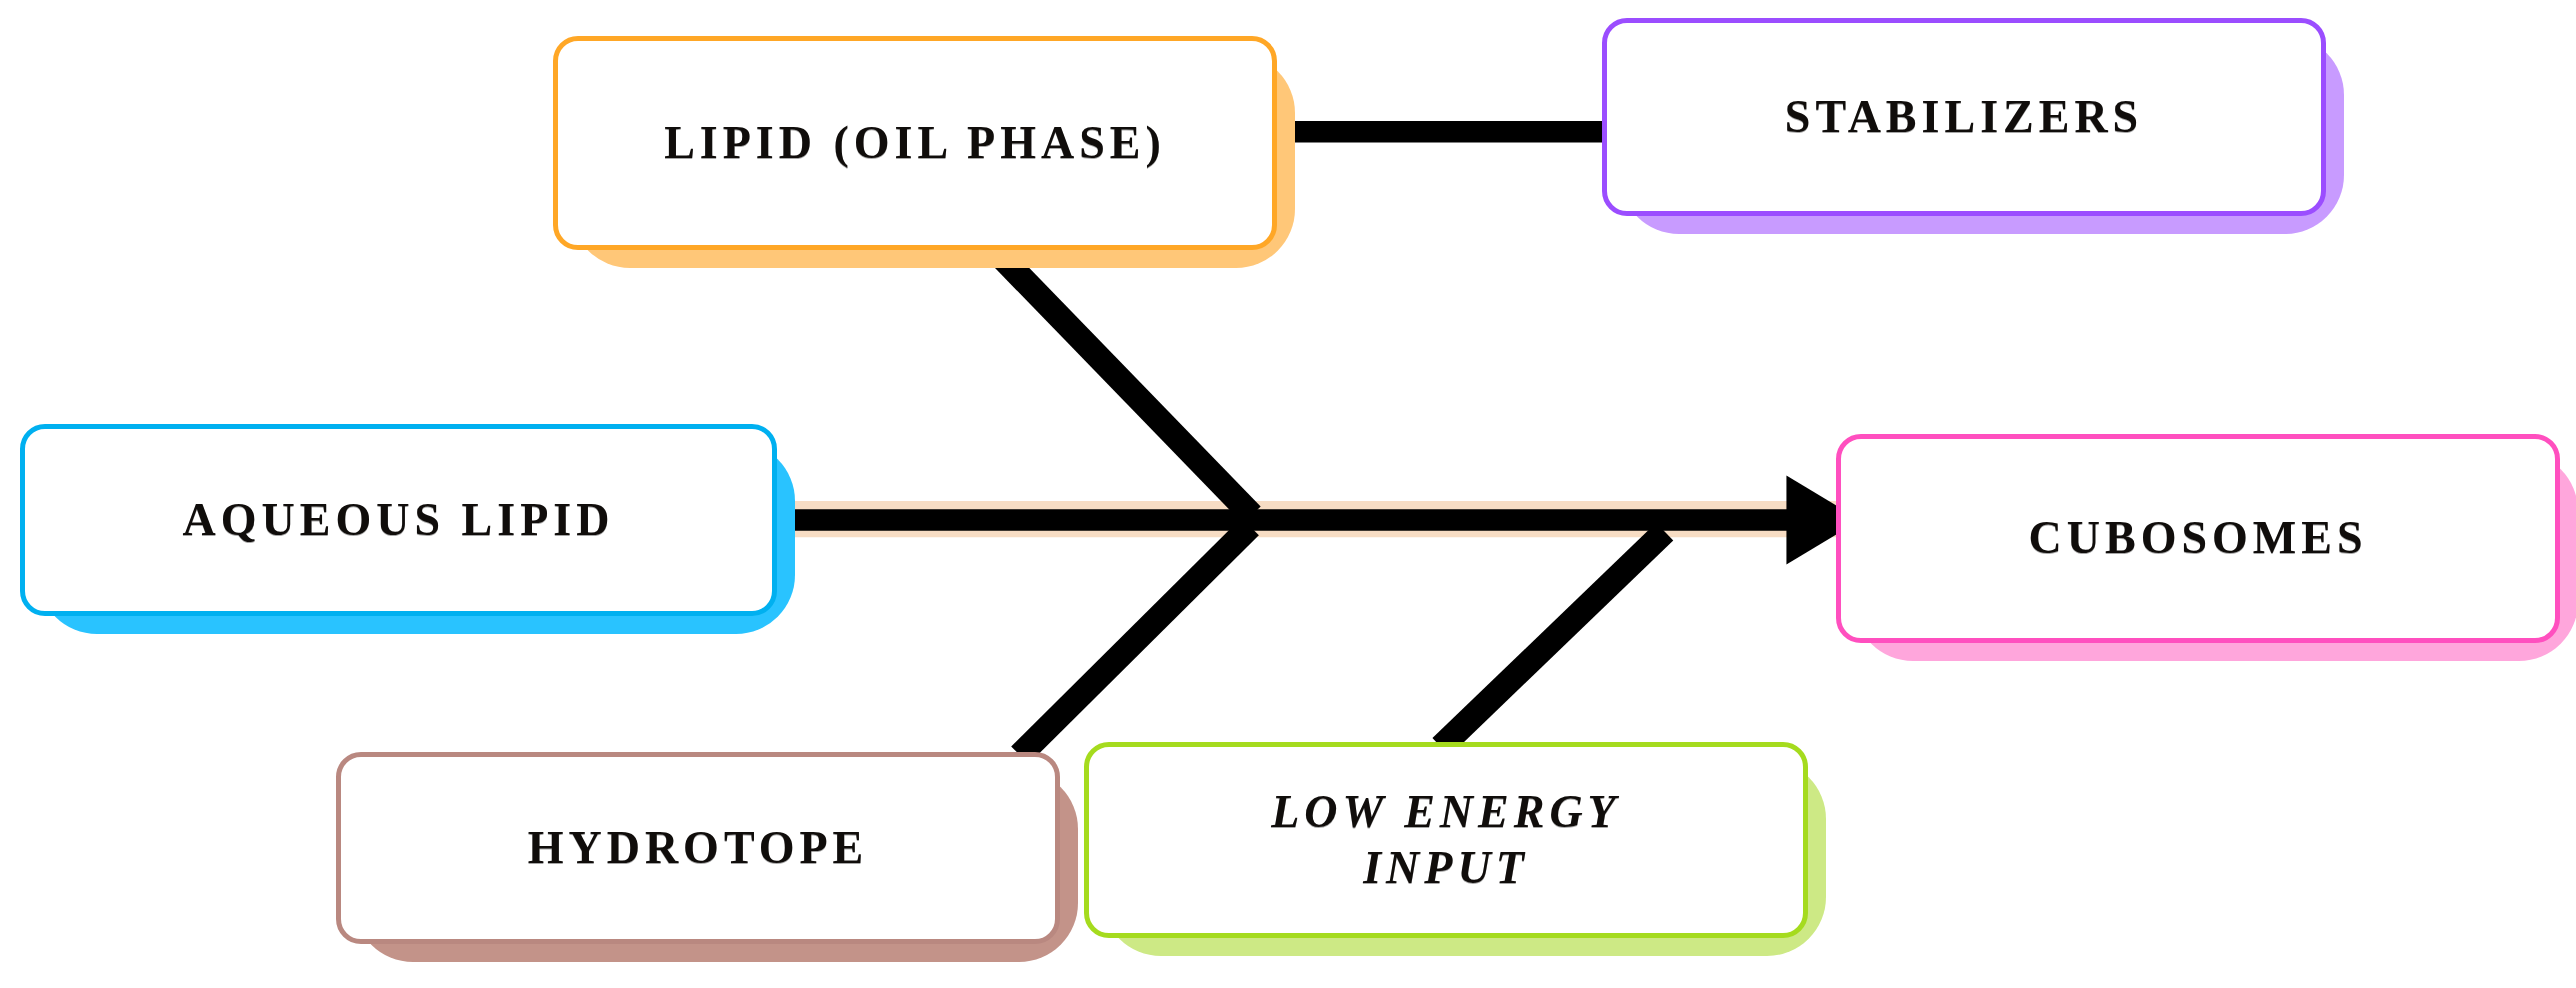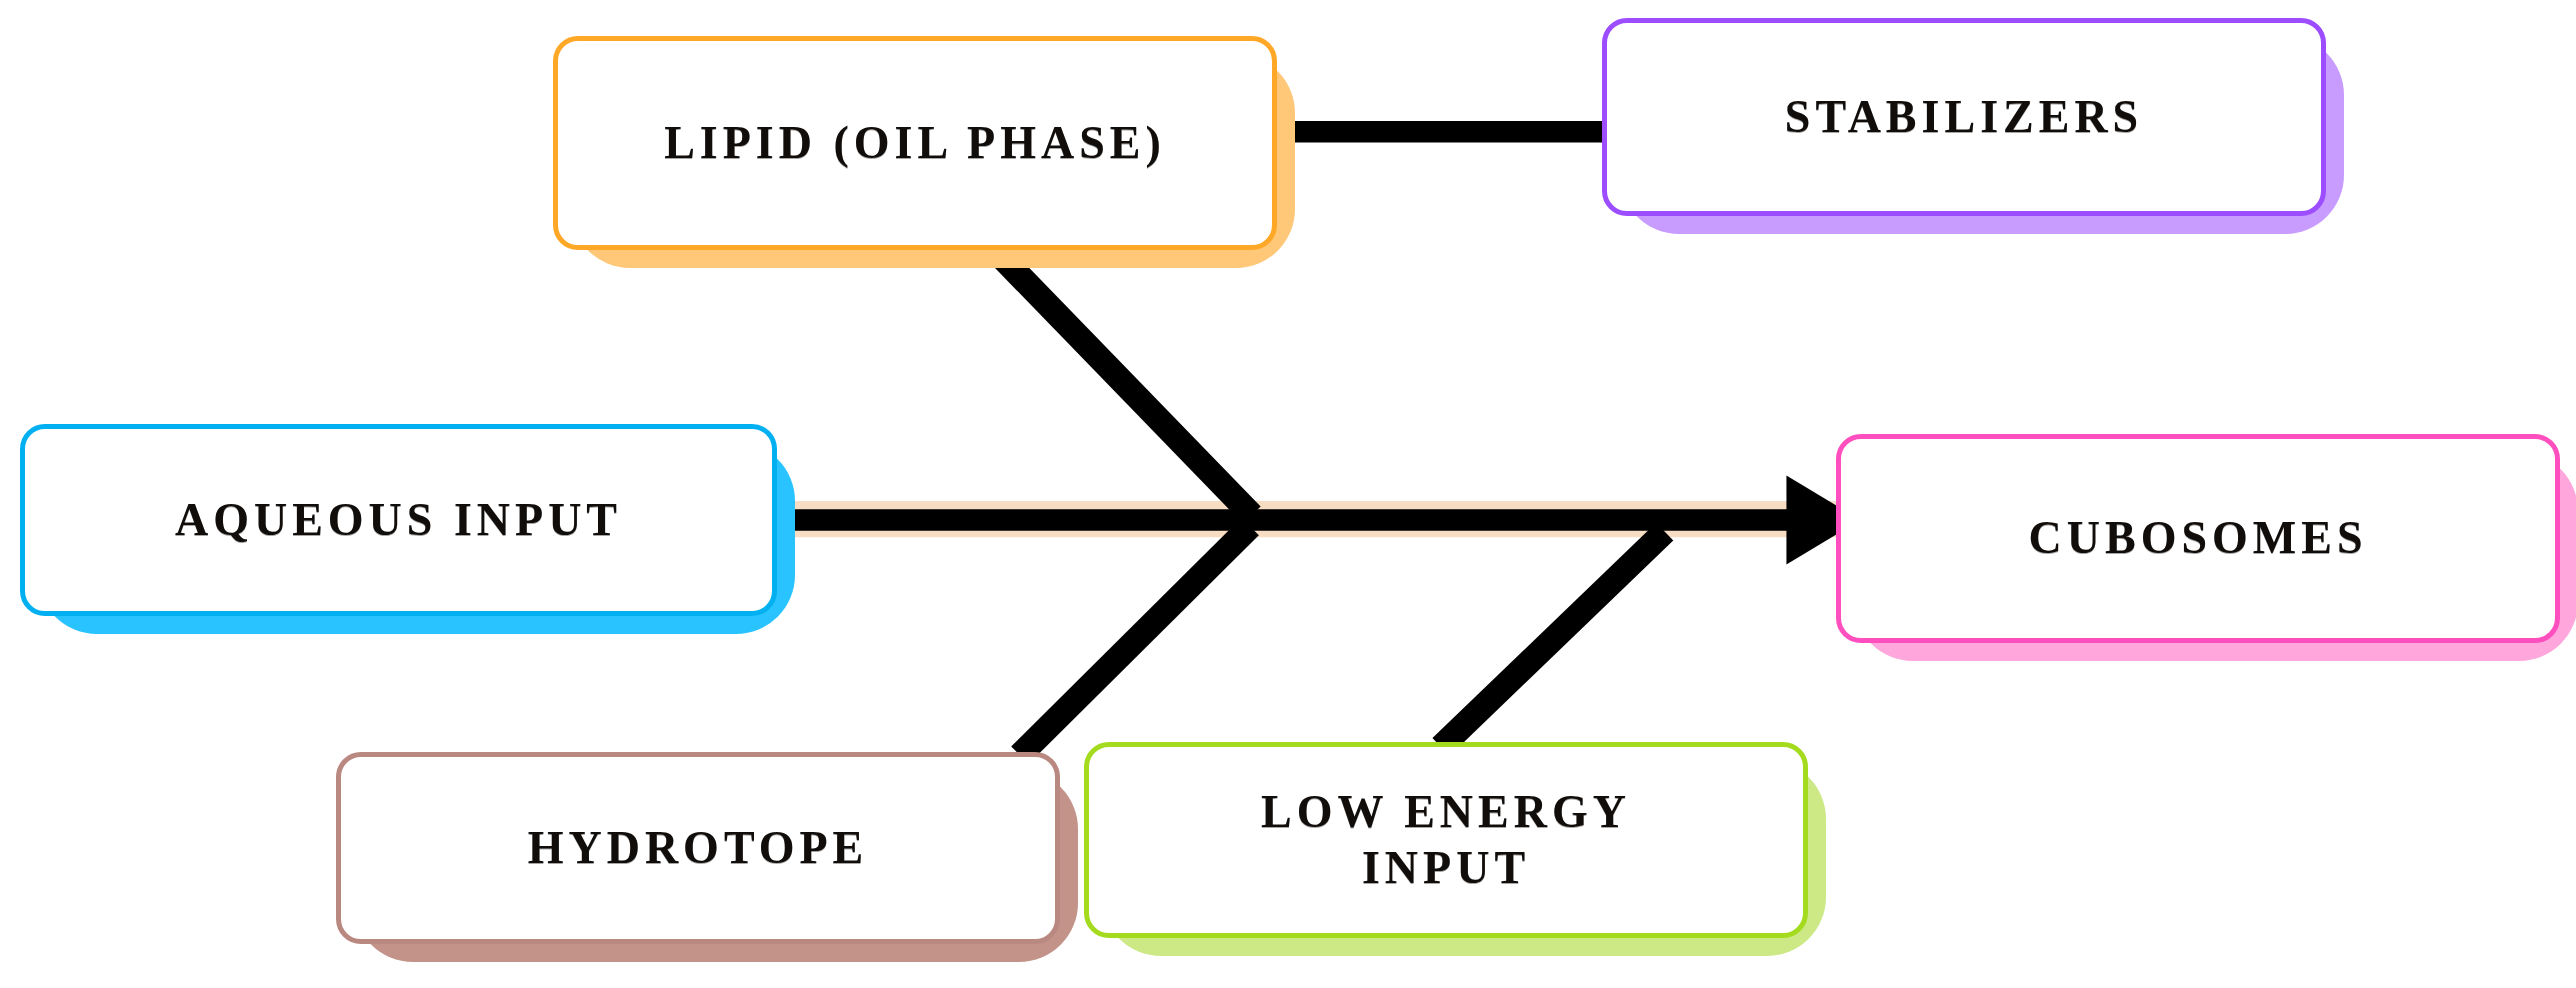--- a/index.html
+++ b/index.html
@@ -23,21 +23,21 @@
       color:#100d0b;
       font-weight:700;
       font-size:46px;
       letter-spacing:5px;
       line-height:1.18;
       text-align:center;
       white-space:pre-line;
       padding:0 21.4px;
       text-shadow:0 0.8px 0 rgba(0,0,0,.35);
   }
-  .node.two-line .label{line-height:1.22;}
+  .node.two-line .label{line-height:1.22;font-style:italic;}
 </style>
 </head>
 <body>
 
 <div id="stage">
 
   <svg id="wires" viewBox="0 0 3132 1202" xmlns="http://www.w3.org/2000/svg">
 
     <line x1="944" y1="616" x2="2250" y2="616" stroke="#f7ddc4" stroke-width="14"></line>
     <line x1="944" y1="648" x2="2250" y2="648" stroke="#f7ddc4" stroke-width="10"></line>
@@ -64,21 +64,21 @@
   <div class="node" style="left:1602px;top:18px;width:724px;height:198px;">
     <div class="shadow" style="background:#C89BFF;"></div>
     <div class="face" style="border-color:#9B4DFF;">
       <span class="label">STABILIZERS</span>
     </div>
   </div>
 
   <div class="node" style="left:20px;top:424px;width:757px;height:192px;">
     <div class="shadow" style="background:#29C3FF;"></div>
     <div class="face" style="border-color:#00B0F0;">
-      <span class="label">AQUEOUS INPUT</span>
+      <span class="label">AQUEOUS LIPID</span>
     </div>
   </div>
 
   <div class="node" style="left:336px;top:752px;width:724px;height:192px;">
     <div class="shadow" style="background:#C39389;"></div>
     <div class="face" style="border-color:#B98880;">
       <span class="label">HYDROTOPE</span>
     </div>
   </div>
 

